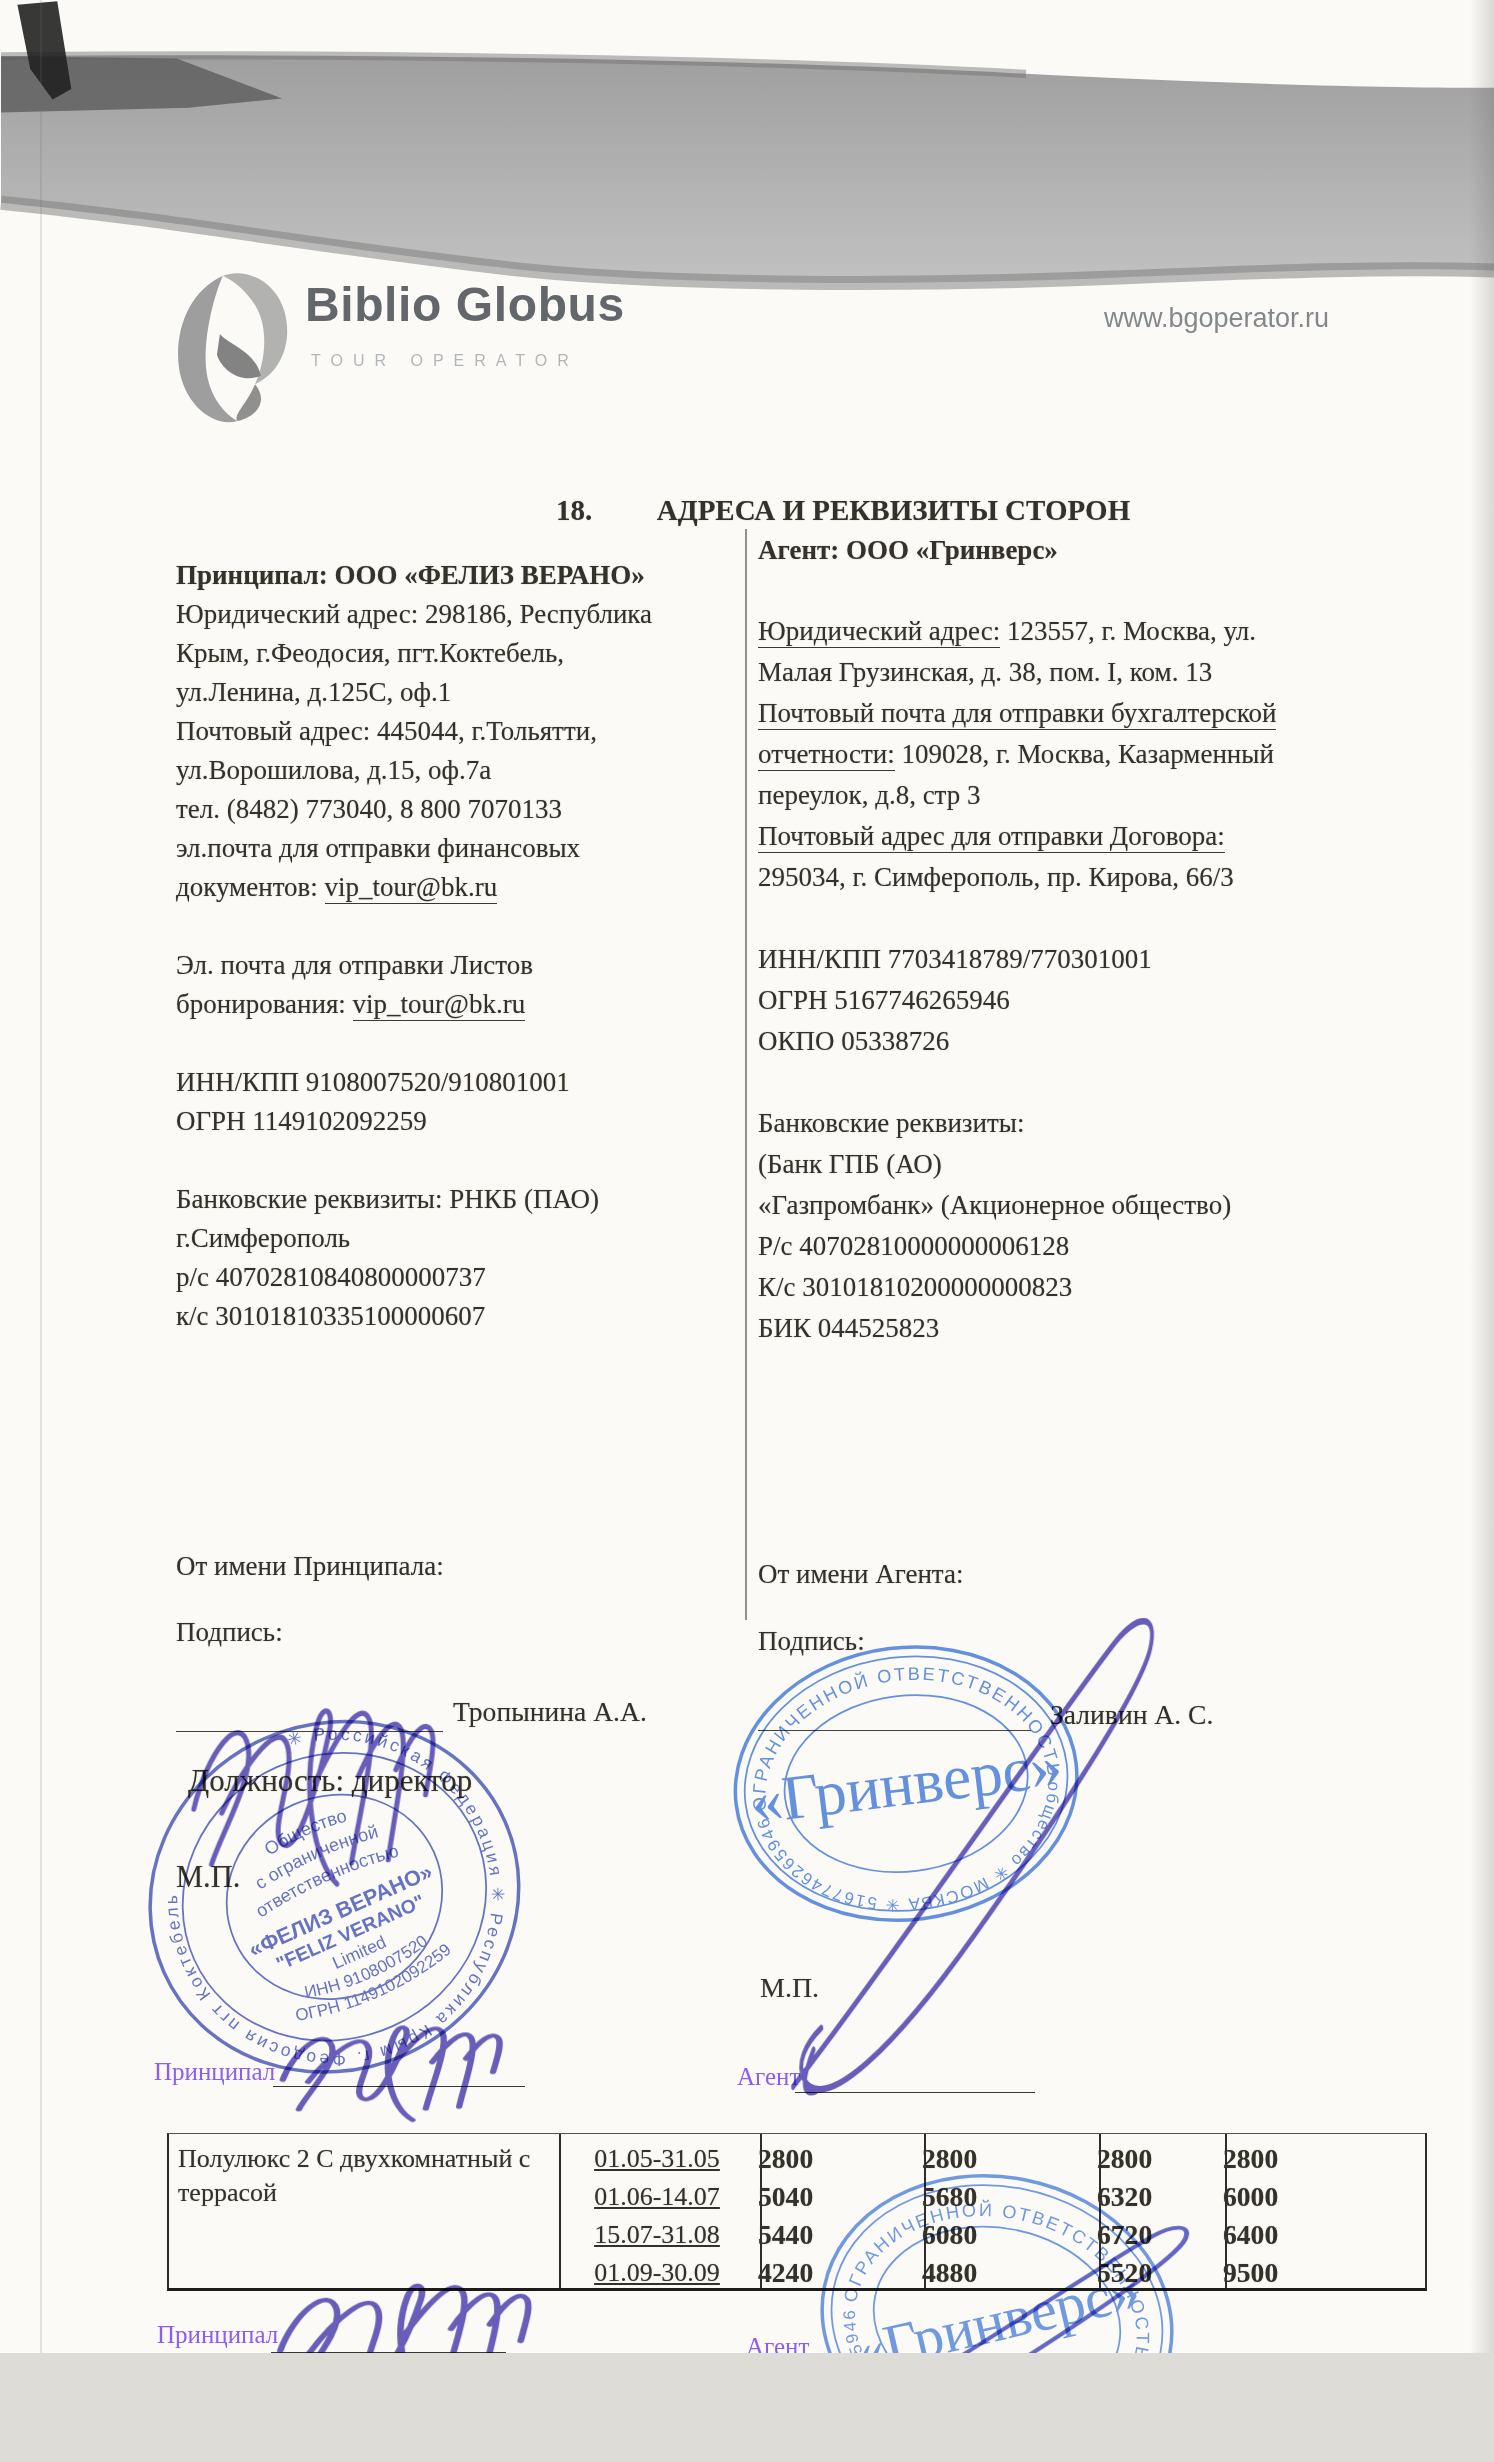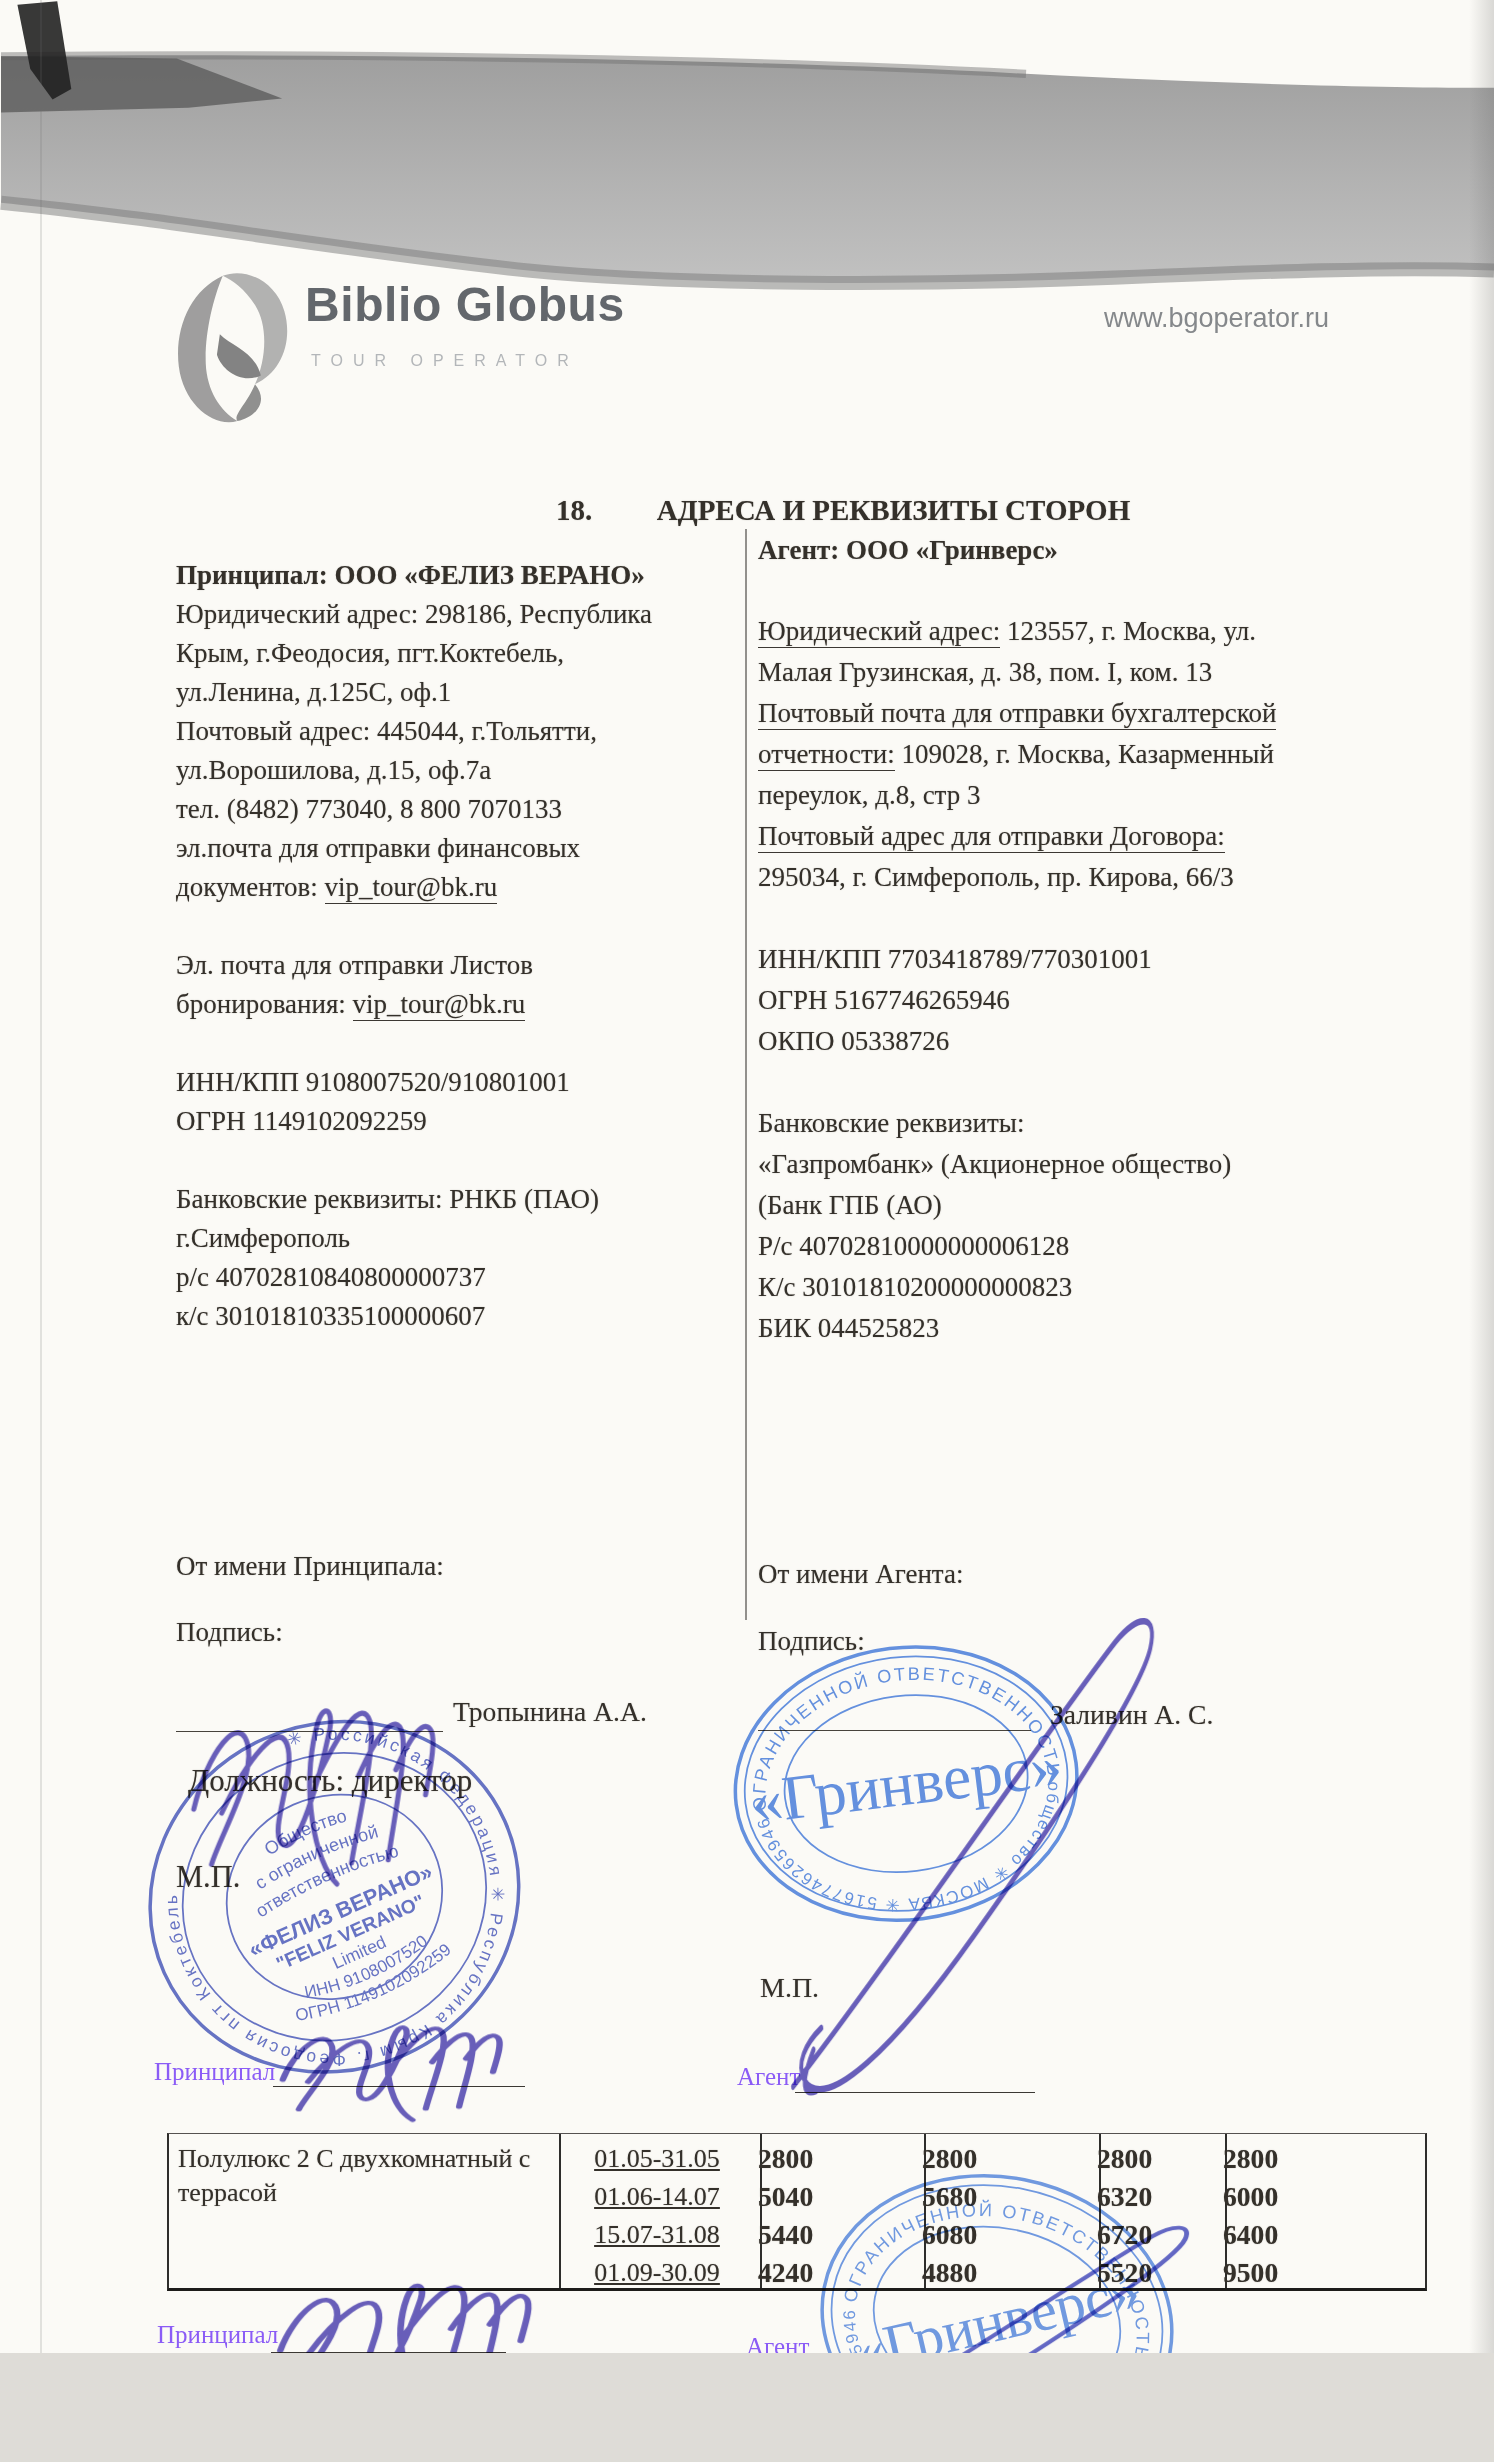--- a/index.html
+++ b/index.html
@@ -104,22 +104,22 @@
         <div class="tline"><span class="useg">отчетности:</span><span> 109028, г. Москва, Казарменный</span></div>
         <div class="tline"><span>переулок, д.8, стр 3</span></div>
         <div class="tline"><span class="useg">Почтовый адрес для отправки Договора:</span></div>
         <div class="tline"><span>295034, г. Симферополь, пр. Кирова, 66/3</span></div>
         <div class="tline">&nbsp;</div>
         <div class="tline"><span>ИНН/КПП 7703418789/770301001</span></div>
         <div class="tline"><span>ОГРН 5167746265946</span></div>
         <div class="tline"><span>ОКПО 05338726</span></div>
         <div class="tline">&nbsp;</div>
         <div class="tline"><span>Банковские реквизиты:</span></div>
+        <div class="tline"><span>(Банк ГПБ (АО)</span></div>
         <div class="tline"><span>«Газпромбанк» (Акционерное общество)</span></div>
-        <div class="tline"><span>(Банк ГПБ (АО)</span></div>
         <div class="tline"><span>Р/с 40702810000000006128</span></div>
         <div class="tline"><span>К/с 30101810200000000823</span></div>
         <div class="tline"><span>БИК 044525823</span></div>
       </div>
   </div>
 
   <div class="abs nw scan" style="left:176px;top:1551px;font-size:27px;">От имени Принципала:</div>
   <div class="abs nw scan" style="left:758px;top:1559px;font-size:27px;">От имени Агента:</div>
   <div class="abs nw scan" style="left:176px;top:1617px;font-size:27px;">Подпись:</div>
   <div class="abs nw scan" style="left:758px;top:1626px;font-size:27px;">Подпись:</div>

